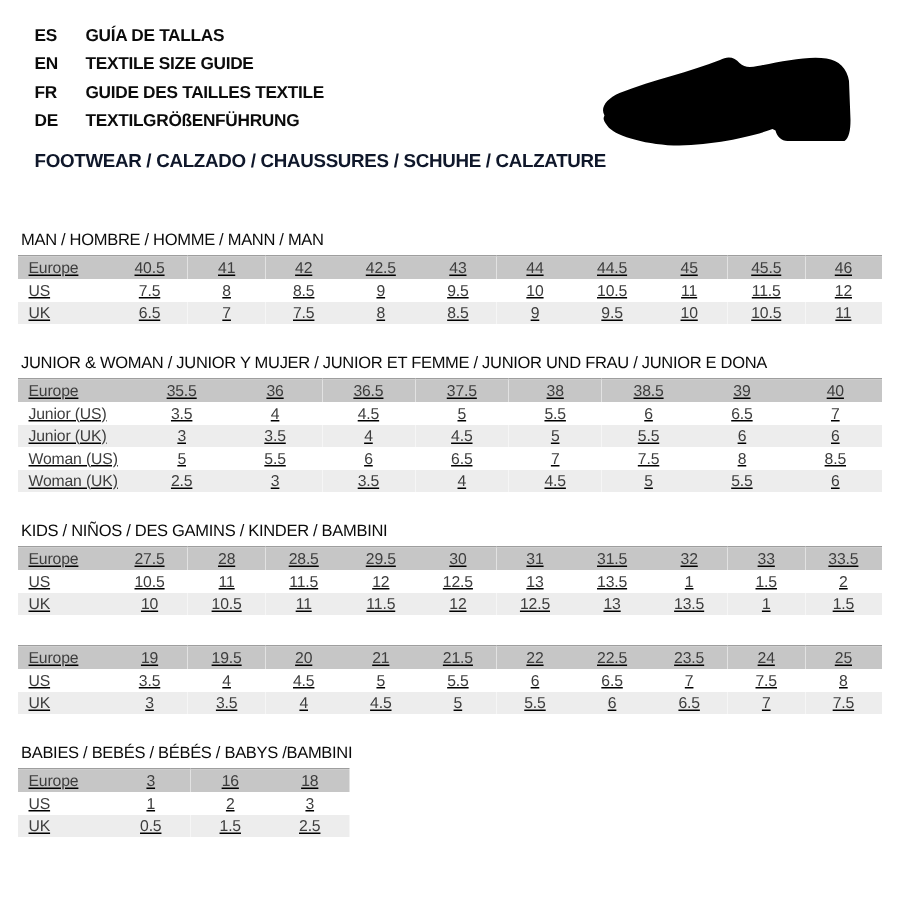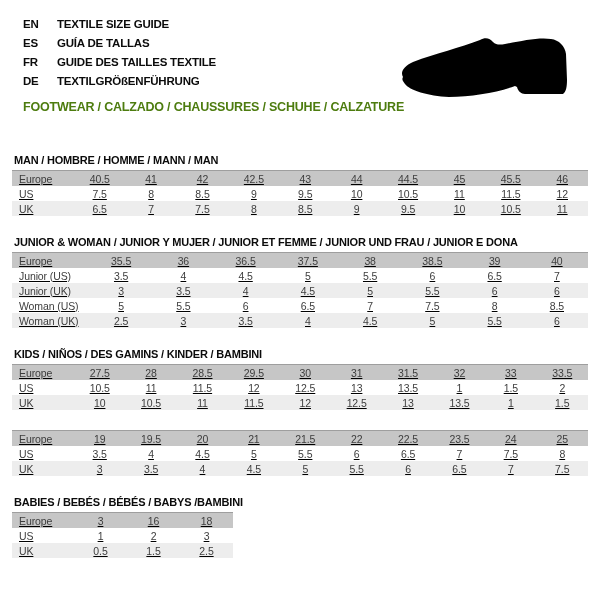--- a/index.html
+++ b/index.html
@@ -14,28 +14,28 @@
 
   
   .header-block { padding: 15px 0 0 23px; }
   .lang-row { line-height: 19px; font-size: 11.5px; font-weight: bold; letter-spacing: -0.2px; color:#0b0b0b; }
   .lang-code { display: inline-block; width: 34px; }
   .shoe-wrap { position: absolute; left: 396px; top: 18px; width: 180px; height: 85px; }
   .shoe-wrap svg { display: block; width: 100%; height: 100%; }
 
   .category-heading {
     margin: 9px 0 0 23px;
-    font-size: 12.5px; font-weight: bold; letter-spacing: -0.2px; color:#4d7c0f;
+    font-size: 12.5px; font-weight: bold; letter-spacing: -0.2px; color:#0f172a;
   }
 
   
   #tables { margin-top: 40px; }
   .table-section { margin: 0 0 20px 12px; }
   .table-title {
-    font-size: 11px; font-weight: bold; letter-spacing: -0.2px;
+    font-size: 11px; font-weight: normal; letter-spacing: -0.2px;
     margin: 0 0 4px 2px; color: #0b0b0b;
   }
   table.size-table {
     border-collapse: collapse; table-layout: fixed;
     border-top: 1px solid #9e9e9e;
     text-decoration: underline;
   }
   table.size-table td {
     font-size: 10.5px; height: 15px; padding: 0;
     text-align: center; vertical-align: middle;
@@ -46,22 +46,22 @@
   tr.hdr  { background: #c6c6c6; }
   tr.alt  { background: #ededed; padding-left: 12px; }
 </style>
 </head>
 <body>
 
 <div class="page">
 
   <div class="header-block">
     <div id="lang-list">
+        <div class="lang-row"><span class="lang-code">ES</span><span class="lang-title">GUÍA DE TALLAS</span></div>
         <div class="lang-row"><span class="lang-code">EN</span><span class="lang-title">TEXTILE SIZE GUIDE</span></div>
-        <div class="lang-row"><span class="lang-code">ES</span><span class="lang-title">GUÍA DE TALLAS</span></div>
         <div class="lang-row"><span class="lang-code">FR</span><span class="lang-title">GUIDE DES TAILLES TEXTILE</span></div>
         <div class="lang-row"><span class="lang-code">DE</span><span class="lang-title">TEXTILGRÖßENFÜHRUNG</span></div>
       </div>
   </div>
 
   <div class="shoe-wrap">
     <svg viewBox="0 0 180 85" xmlns="http://www.w3.org/2000/svg" aria-hidden="true">
       <path fill="#000000" d="M 7 59
         C 4 54 8 48 17 44
         C 40 35 64 30 84 22

